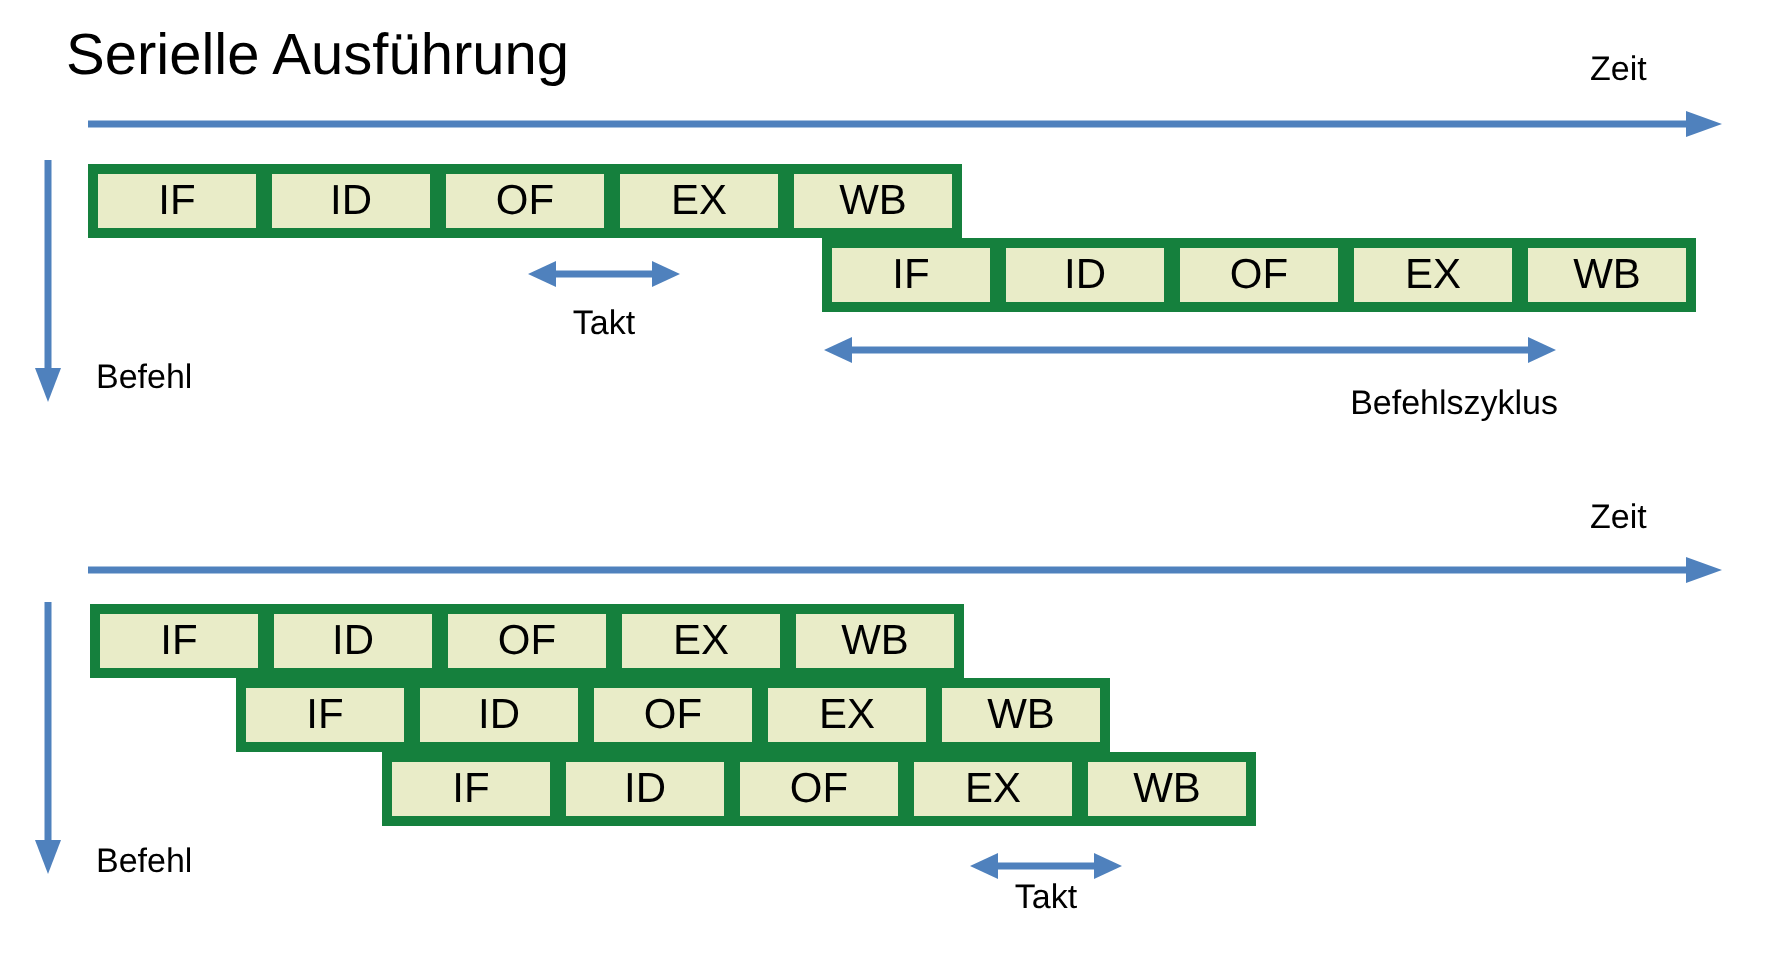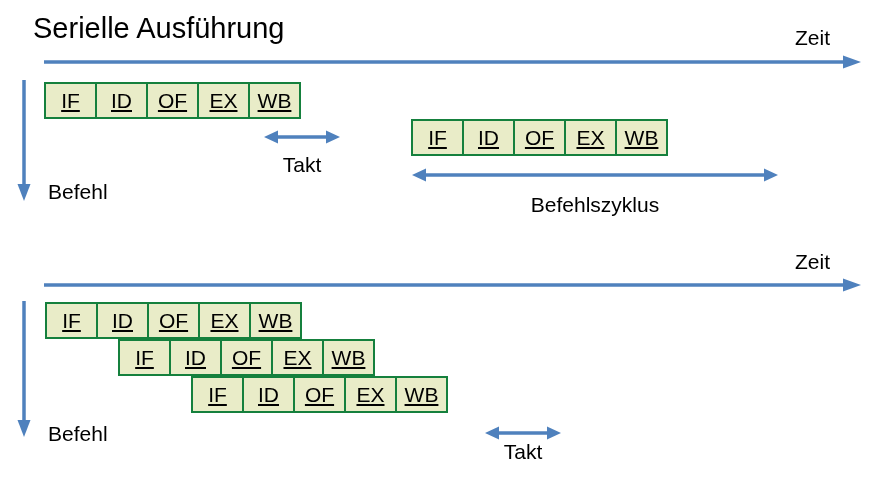--- a/index.html
+++ b/index.html
@@ -4,51 +4,50 @@
 <style>
   html, body { margin:0; padding:0; background:#ffffff; }
   .canvas {
     position:relative; width:887px; height:483px;
     background:#ffffff; overflow:hidden;
     font-family:"Liberation Sans", sans-serif;
     color:#000;
   }
   .abs { position:absolute; }
   .title { font-size:29px; line-height:1.1; white-space:nowrap; }
-  .label { font-size:21px; line-height:1.1; white-space:nowrap; }
+  .label { font-size:17px; line-height:1.1; white-space:nowrap; }
   .centered { text-align:center; }
 
   .stage-row { display:flex; }
   .stage-cell {
     box-sizing:border-box;
-    width:53px; height:37px;
-    border:2px solid #15803d;
+    width:89px; height:37px;
+    border:5px solid #15803d;
     margin-left:-2px;
     background:var(--stage-fill, #E9ECC8);
     display:flex; align-items:center; justify-content:center;
     font-size:21px;
-    text-decoration:underline;
   }
   .stage-cell:first-child { margin-left:0; }
 
   svg line { stroke:var(--accent, #4F81BD); stroke-width:3.5; }
   svg polygon { fill:var(--accent, #4F81BD); }
 
   
   #s1-title        { left:33px;  top:13px; }
   #s1-zeit         { left:795px; top:26px; }
   #s1-time-arrow   { left:44px;  top:54px; }
   #s1-befehl-arrow { left:16px;  top:80px; }
   #s1-row1         { left:44px;  top:82px; }
   #s1-row2         { left:411px; top:119px; }
   #s1-takt-arrow   { left:263px; top:129px; }
   #s1-takt-label   { left:263px; top:153px; width:78px; }
   #s1-befehl-label { left:48px;  top:180px; }
   #s1-cycle-arrow  { left:411px; top:167px; }
-  #s1-cycle-label  { left:411px; top:193px; width:368px; }
+  #s1-cycle-label  { left:411px; top:193px; width:368px;text-align:right; }
 
   
   #s2-title        { left:33px;  top:243px; }
   #s2-zeit         { left:795px; top:250px; }
   #s2-time-arrow   { left:44px;  top:277px; }
   #s2-befehl-arrow { left:16px;  top:301px; }
   #s2-row1         { left:45px;  top:302px; }
   #s2-row2         { left:118px; top:339px; }
   #s2-row3         { left:191px; top:376px; }
   #s2-takt-arrow   { left:484px; top:425px; }

